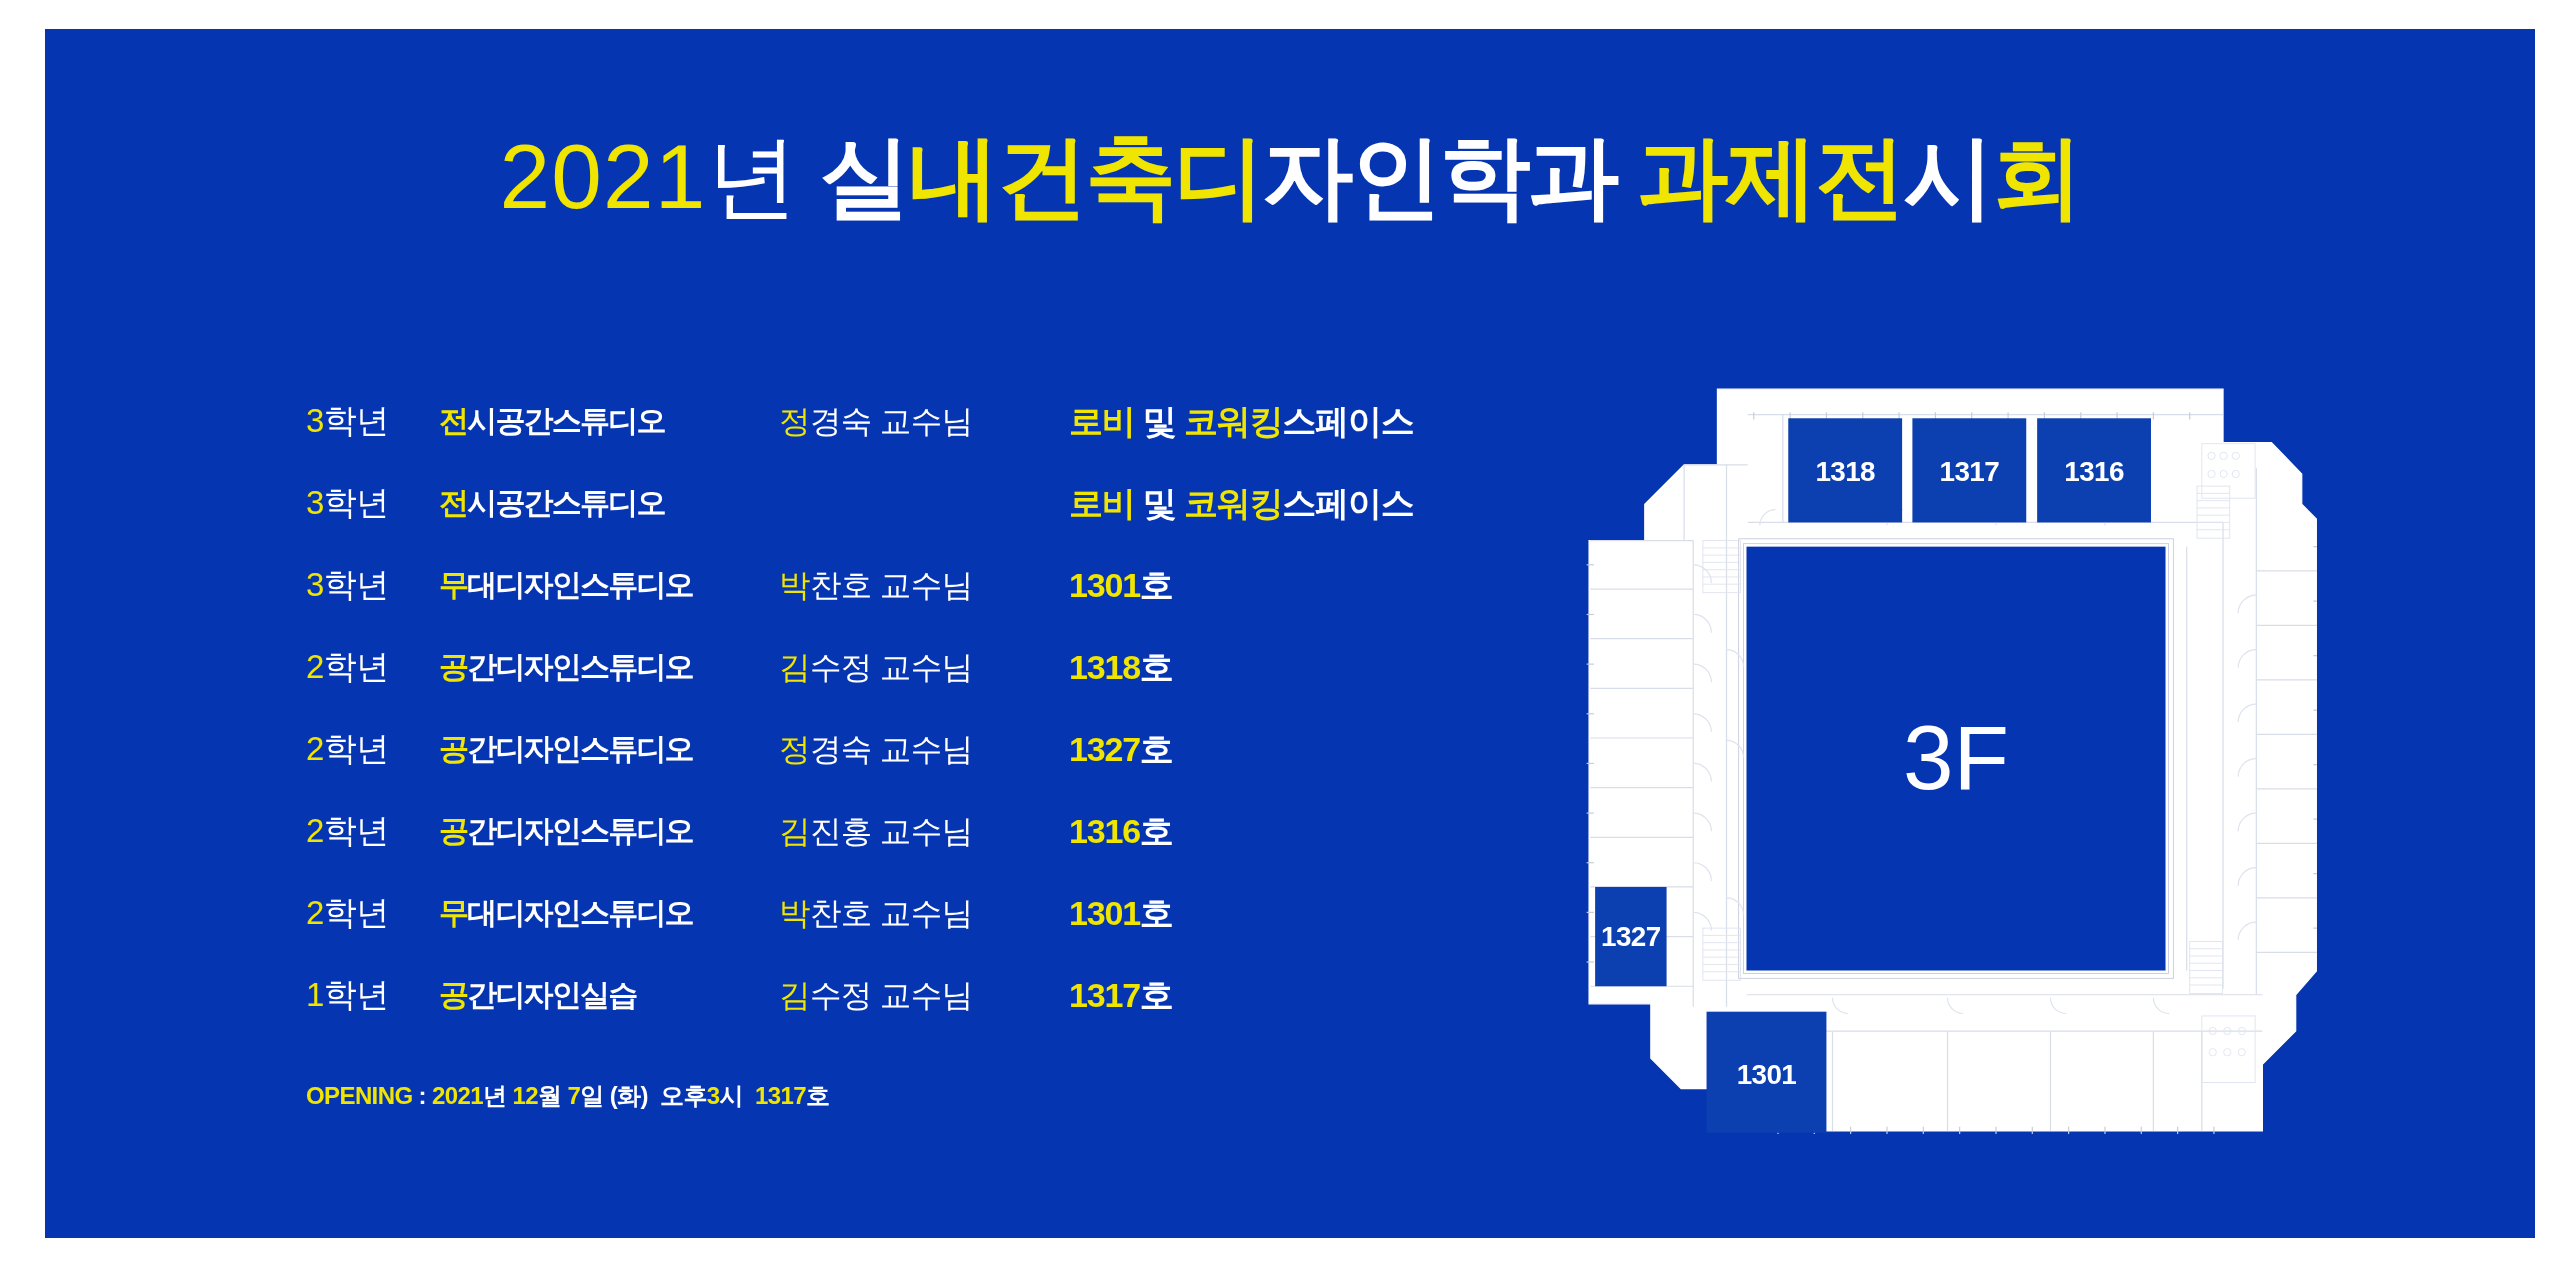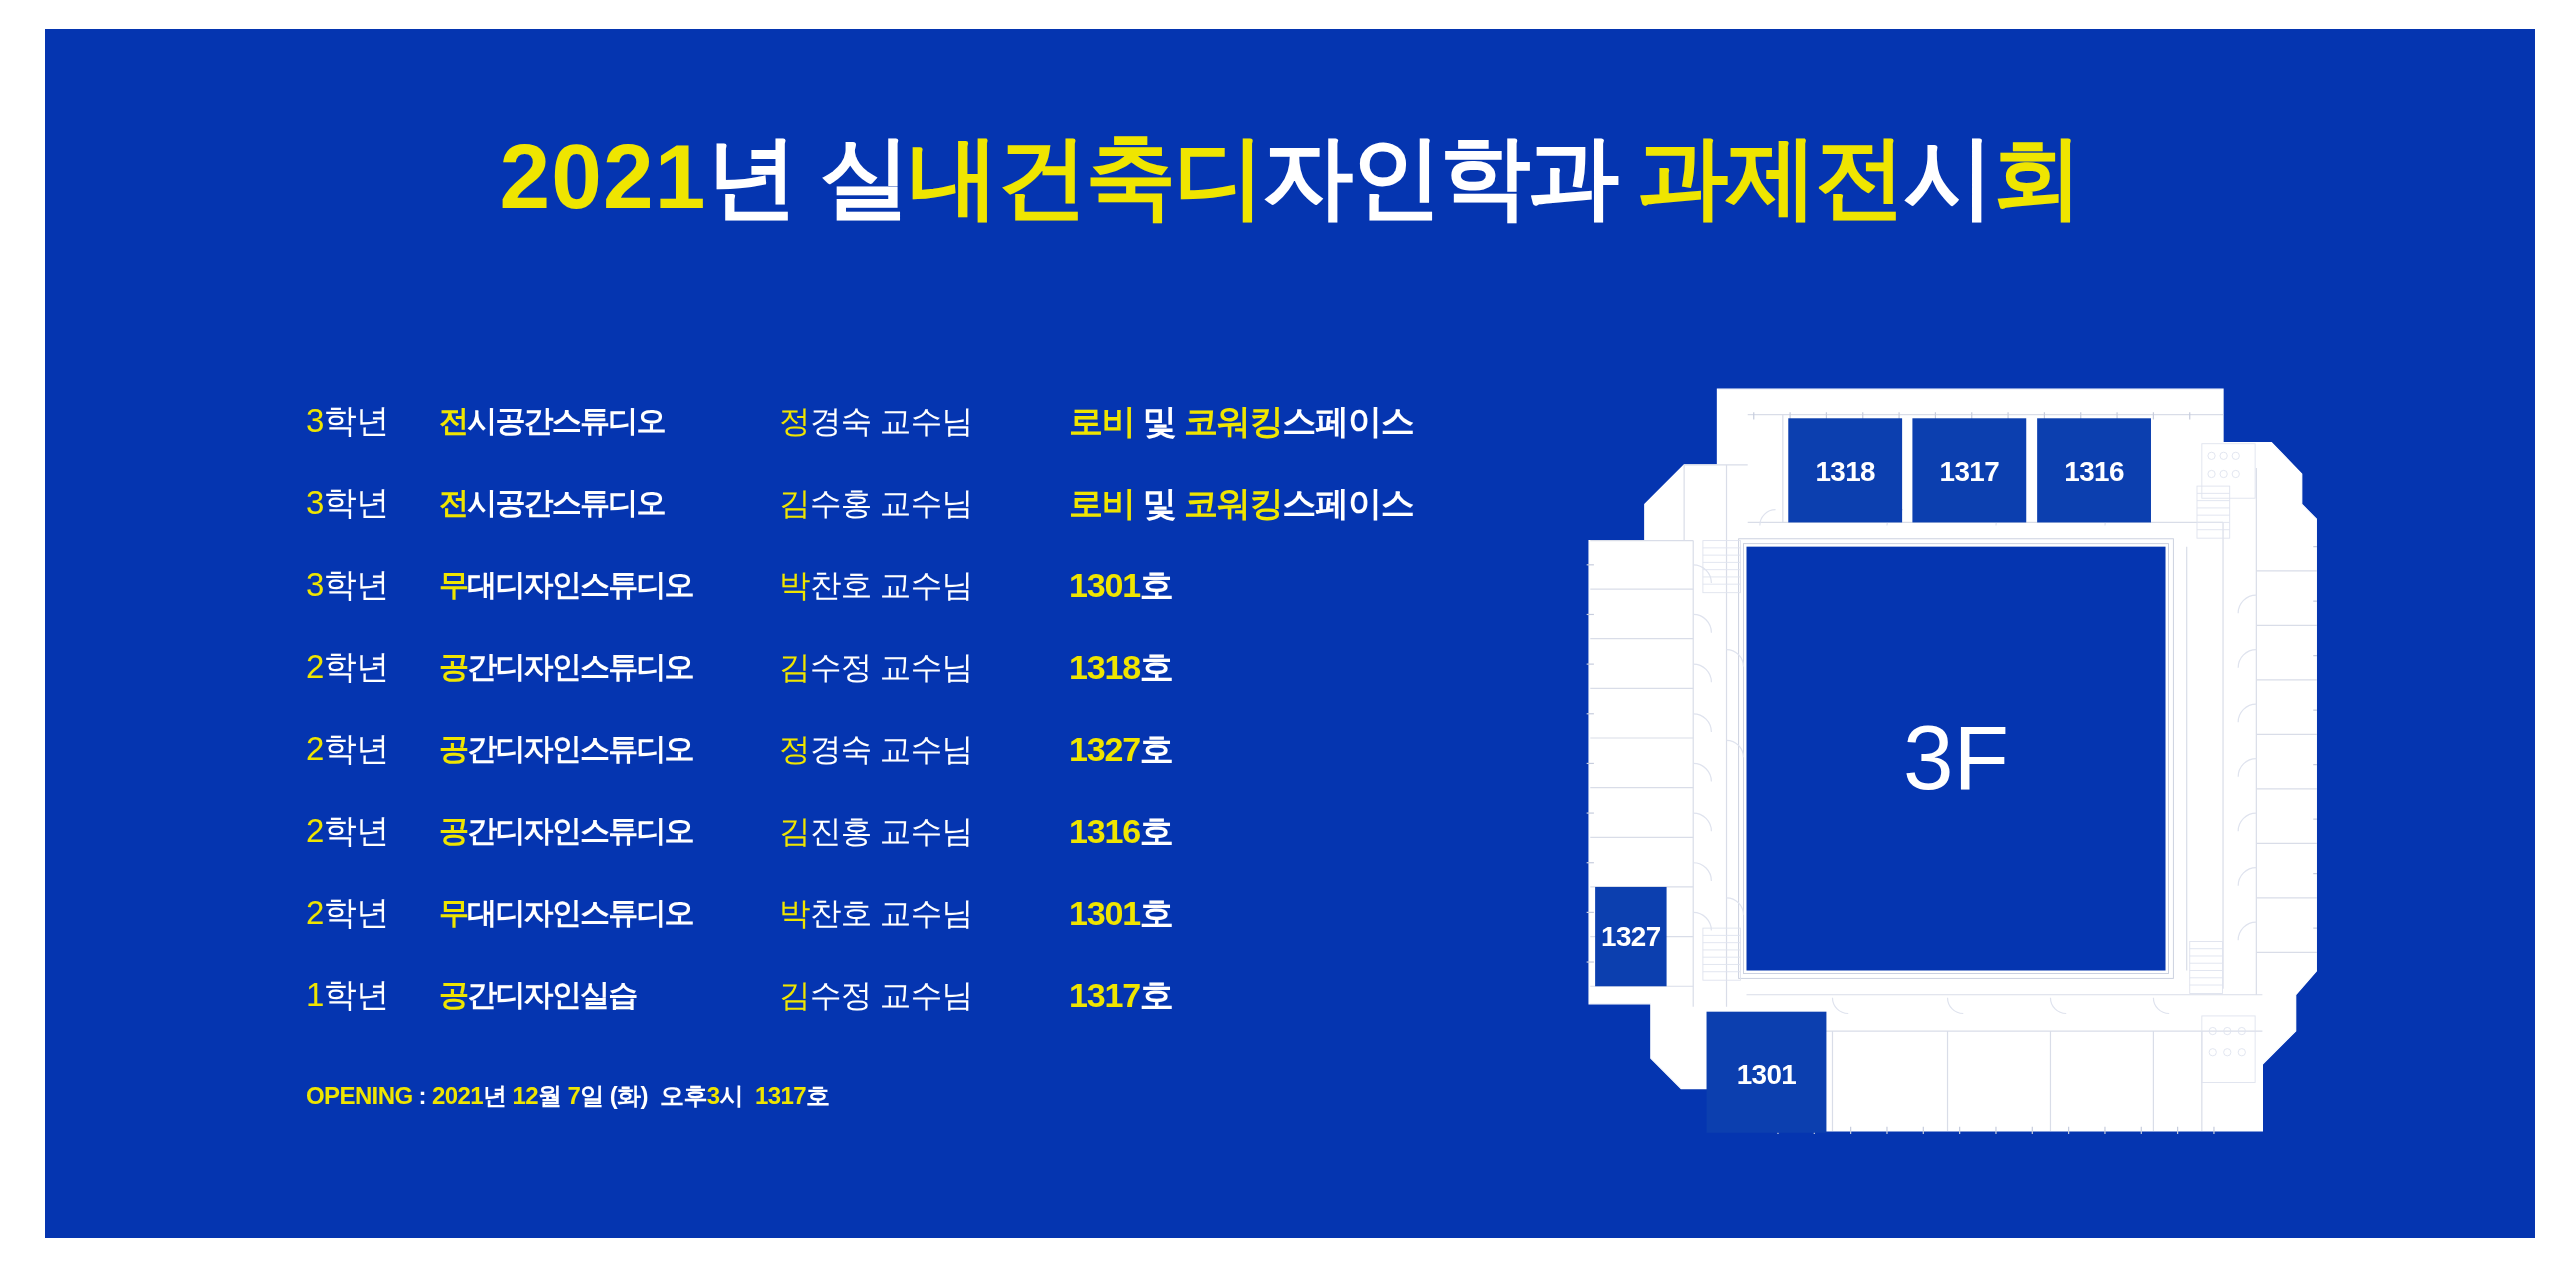--- a/index.html
+++ b/index.html
@@ -21,21 +21,21 @@
   #title{
     position:absolute;
     left:0; top:102px; width:100%;
     text-align:center;
     white-space:nowrap;
     line-height:1;
   }
   #title .seg{ display:inline-block; vertical-align:baseline; }
   .t-year{
     font-size:91px;
-    font-weight:700;
+    font-weight:400;
     letter-spacing:1.2px;
   }
   .t-dept{
     font-size:91px;
     font-weight:700;
     letter-spacing:-2.4px;
   }
   .t-gap{ display:inline-block; width:20.6px; }
   .y{ color:#efe500; }
   .w{ color:#ffffff; }
@@ -119,21 +119,20 @@
   <div id="list">
       <div class="row">
         <div class="c-grade"><span class="y">3</span><span class="w">학년</span></div>
         <div class="c-course"><span class="y">전</span><span class="w">시공간스튜디오</span></div>
         <div class="c-prof"><span class="y">정</span><span class="w">경숙&nbsp;교수님</span></div>
         <div class="c-room"><span class="y">로비</span><span class="w">&nbsp;및&nbsp;</span><span class="y">코워킹</span><span class="w">스페이스</span></div>
       </div>
       <div class="row">
         <div class="c-grade"><span class="y">3</span><span class="w">학년</span></div>
         <div class="c-course"><span class="y">전</span><span class="w">시공간스튜디오</span></div>
-        <div class="c-prof"><span class="y">김</span><span class="w">수홍&nbsp;교수님</span></div>
         <div class="c-room"><span class="y">로비</span><span class="w">&nbsp;및&nbsp;</span><span class="y">코워킹</span><span class="w">스페이스</span></div>
       </div>
       <div class="row">
         <div class="c-grade"><span class="y">3</span><span class="w">학년</span></div>
         <div class="c-course"><span class="y">무</span><span class="w">대디자인스튜디오</span></div>
         <div class="c-prof"><span class="y">박</span><span class="w">찬호&nbsp;교수님</span></div>
         <div class="c-room"><span class="y">1301</span><span class="w">호</span></div>
       </div>
       <div class="row">
         <div class="c-grade"><span class="y">2</span><span class="w">학년</span></div>

